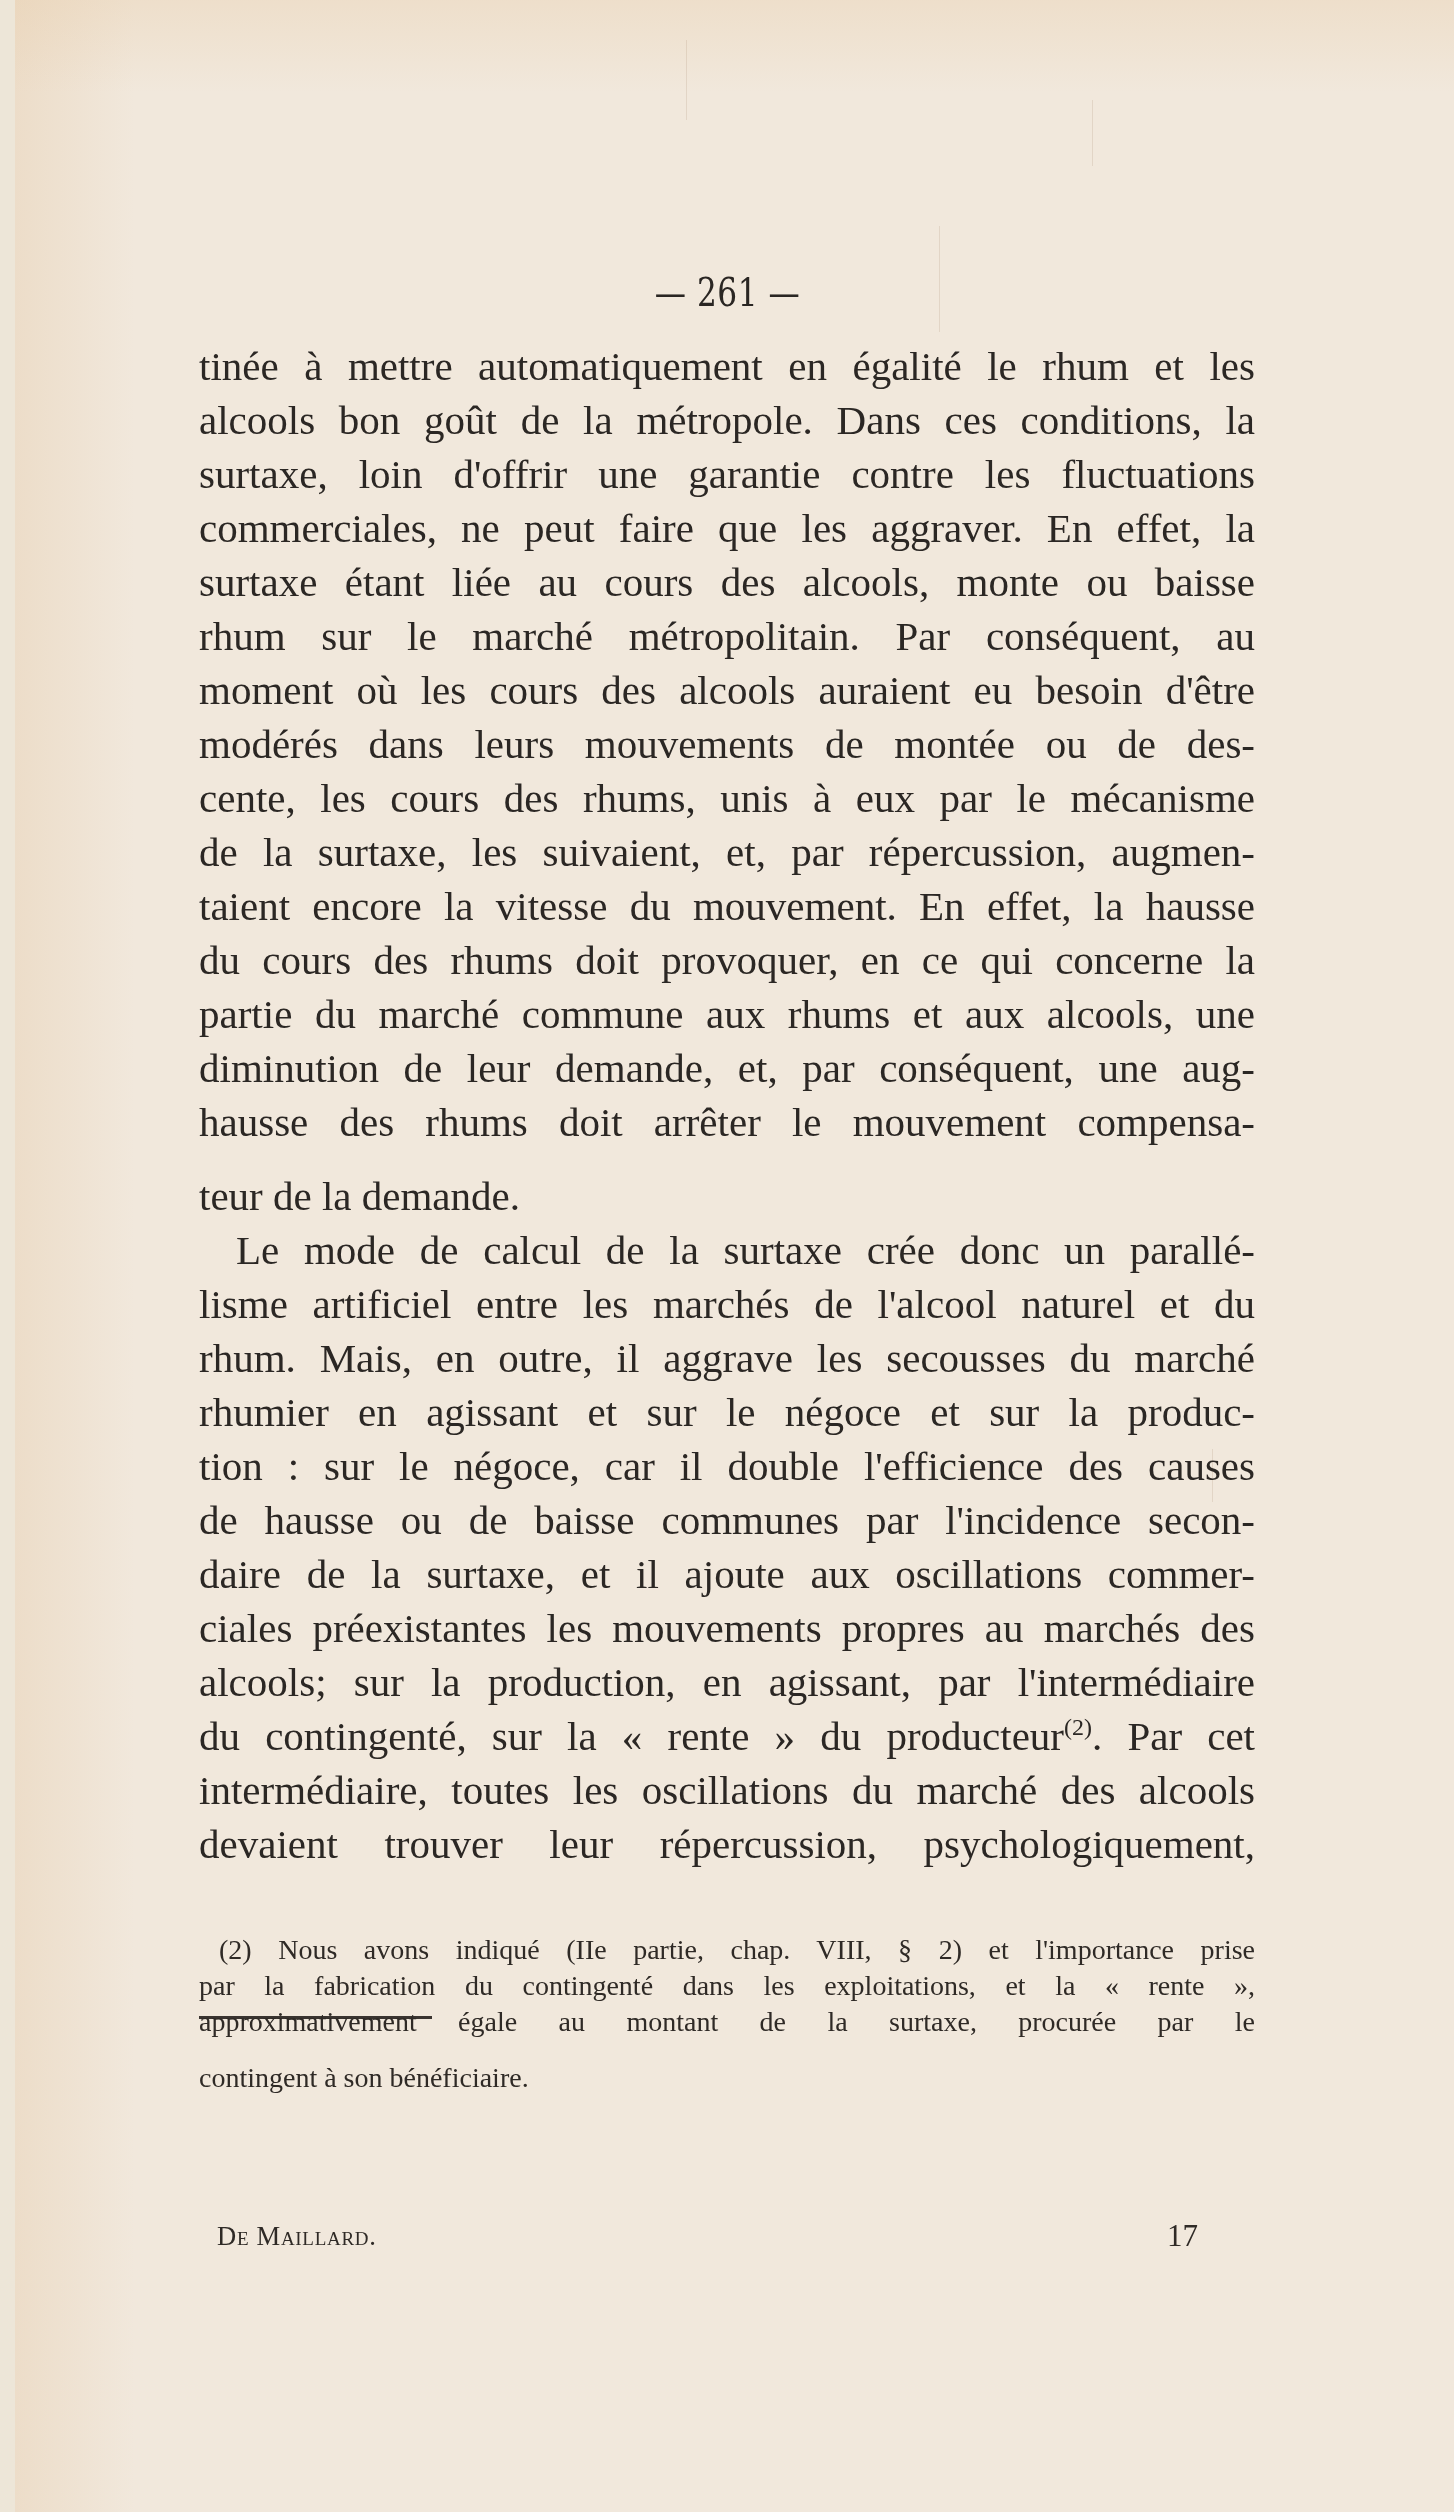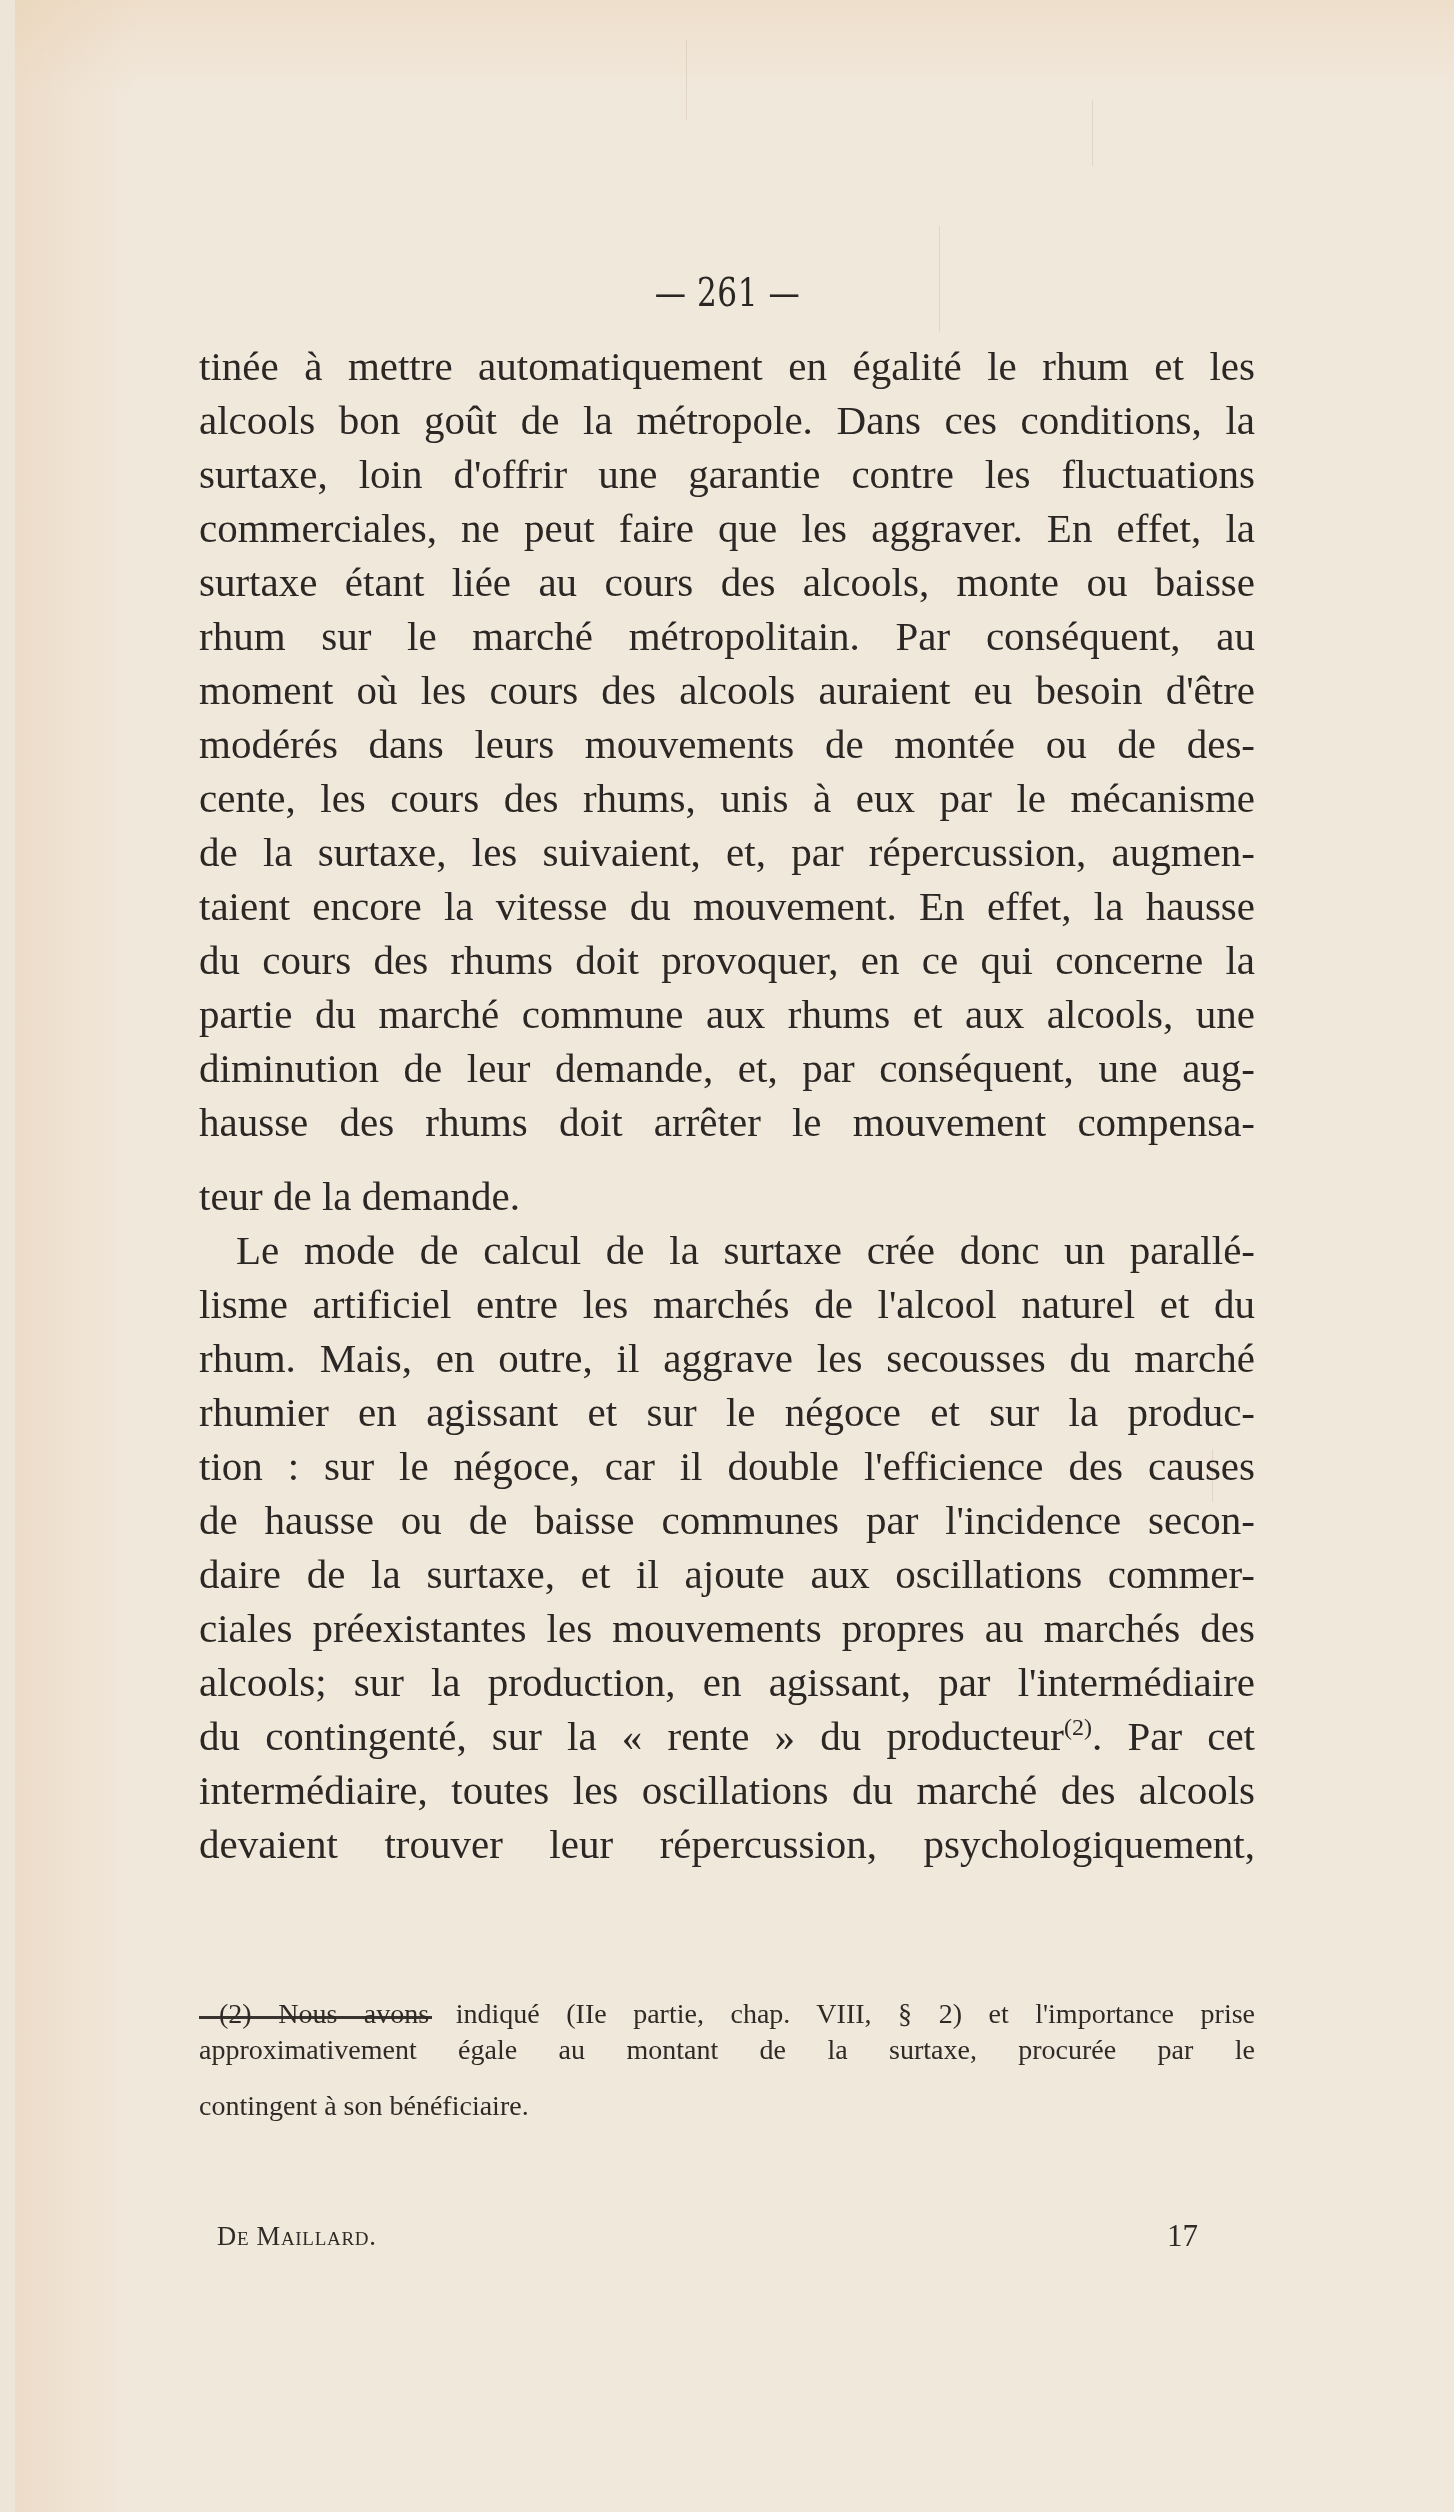--- a/index.html
+++ b/index.html
@@ -75,21 +75,21 @@
       position: absolute;
       left: 199px;
       top: 2016px;
       width: 233px;
       height: 2.7px;
       background: #3a3430;
     }
     .notes {
       position: absolute;
       left: 199px;
-      top: 1996px;
+      top: 1932px;
       width: 1056px;
       font-family: "Liberation Serif", serif;
       font-size: 28px;
       line-height: 36px;
       color: #2f2a26;
     }
     .notes .line {
       height: 36px;
     }
     .note-first {
@@ -161,19 +161,20 @@
   <span class="line">alcools; sur la production, en agissant, par l'intermédiaire</span>
   <span class="line"><span>du contingenté, sur la « rente » du producteur</span><span class="sup">(2)</span><span>. Par cet</span></span>
   <span class="line">intermédiaire, toutes les oscillations du marché des alcools</span>
   <span class="line">devaient trouver leur répercussion, psychologiquement,</span>
 </div>
 
 <div class="rule"></div>
 
 <div class="notes">
   <span class="line note-first">(2) Nous avons indiqué (IIe partie, chap. VIII, § 2) et l'importance prise</span>
+  <span class="line">par la fabrication du contingenté dans les exploitations, et la « rente »,</span>
   <span class="line">approximativement égale au montant de la surtaxe, procurée par le</span>
   <span class="line last">contingent à son bénéficiaire.</span>
 </div>
 
 <div class="signature">De Maillard.</div>
 <div class="sig-number">17</div>
 
 
 </body></html>

